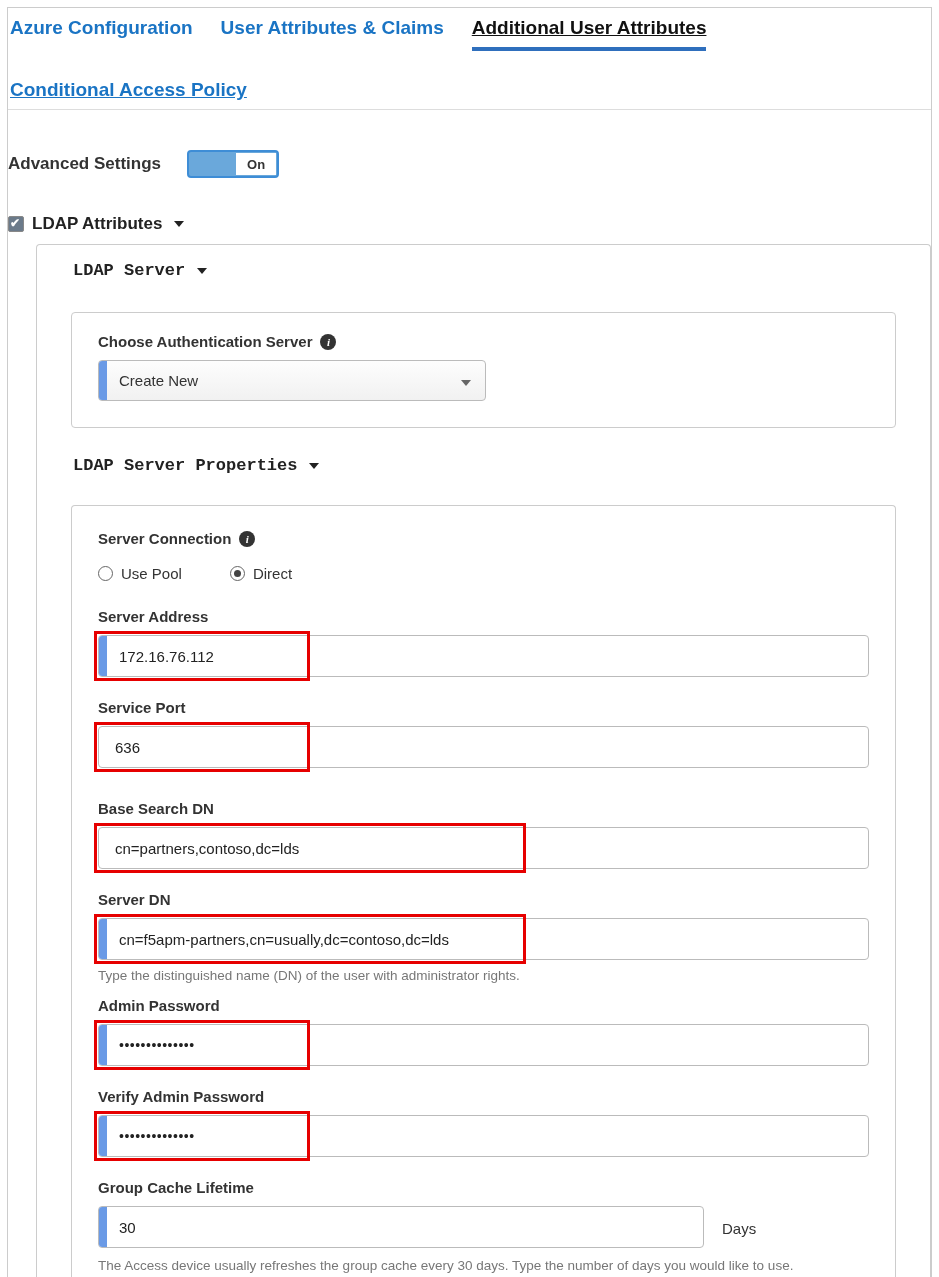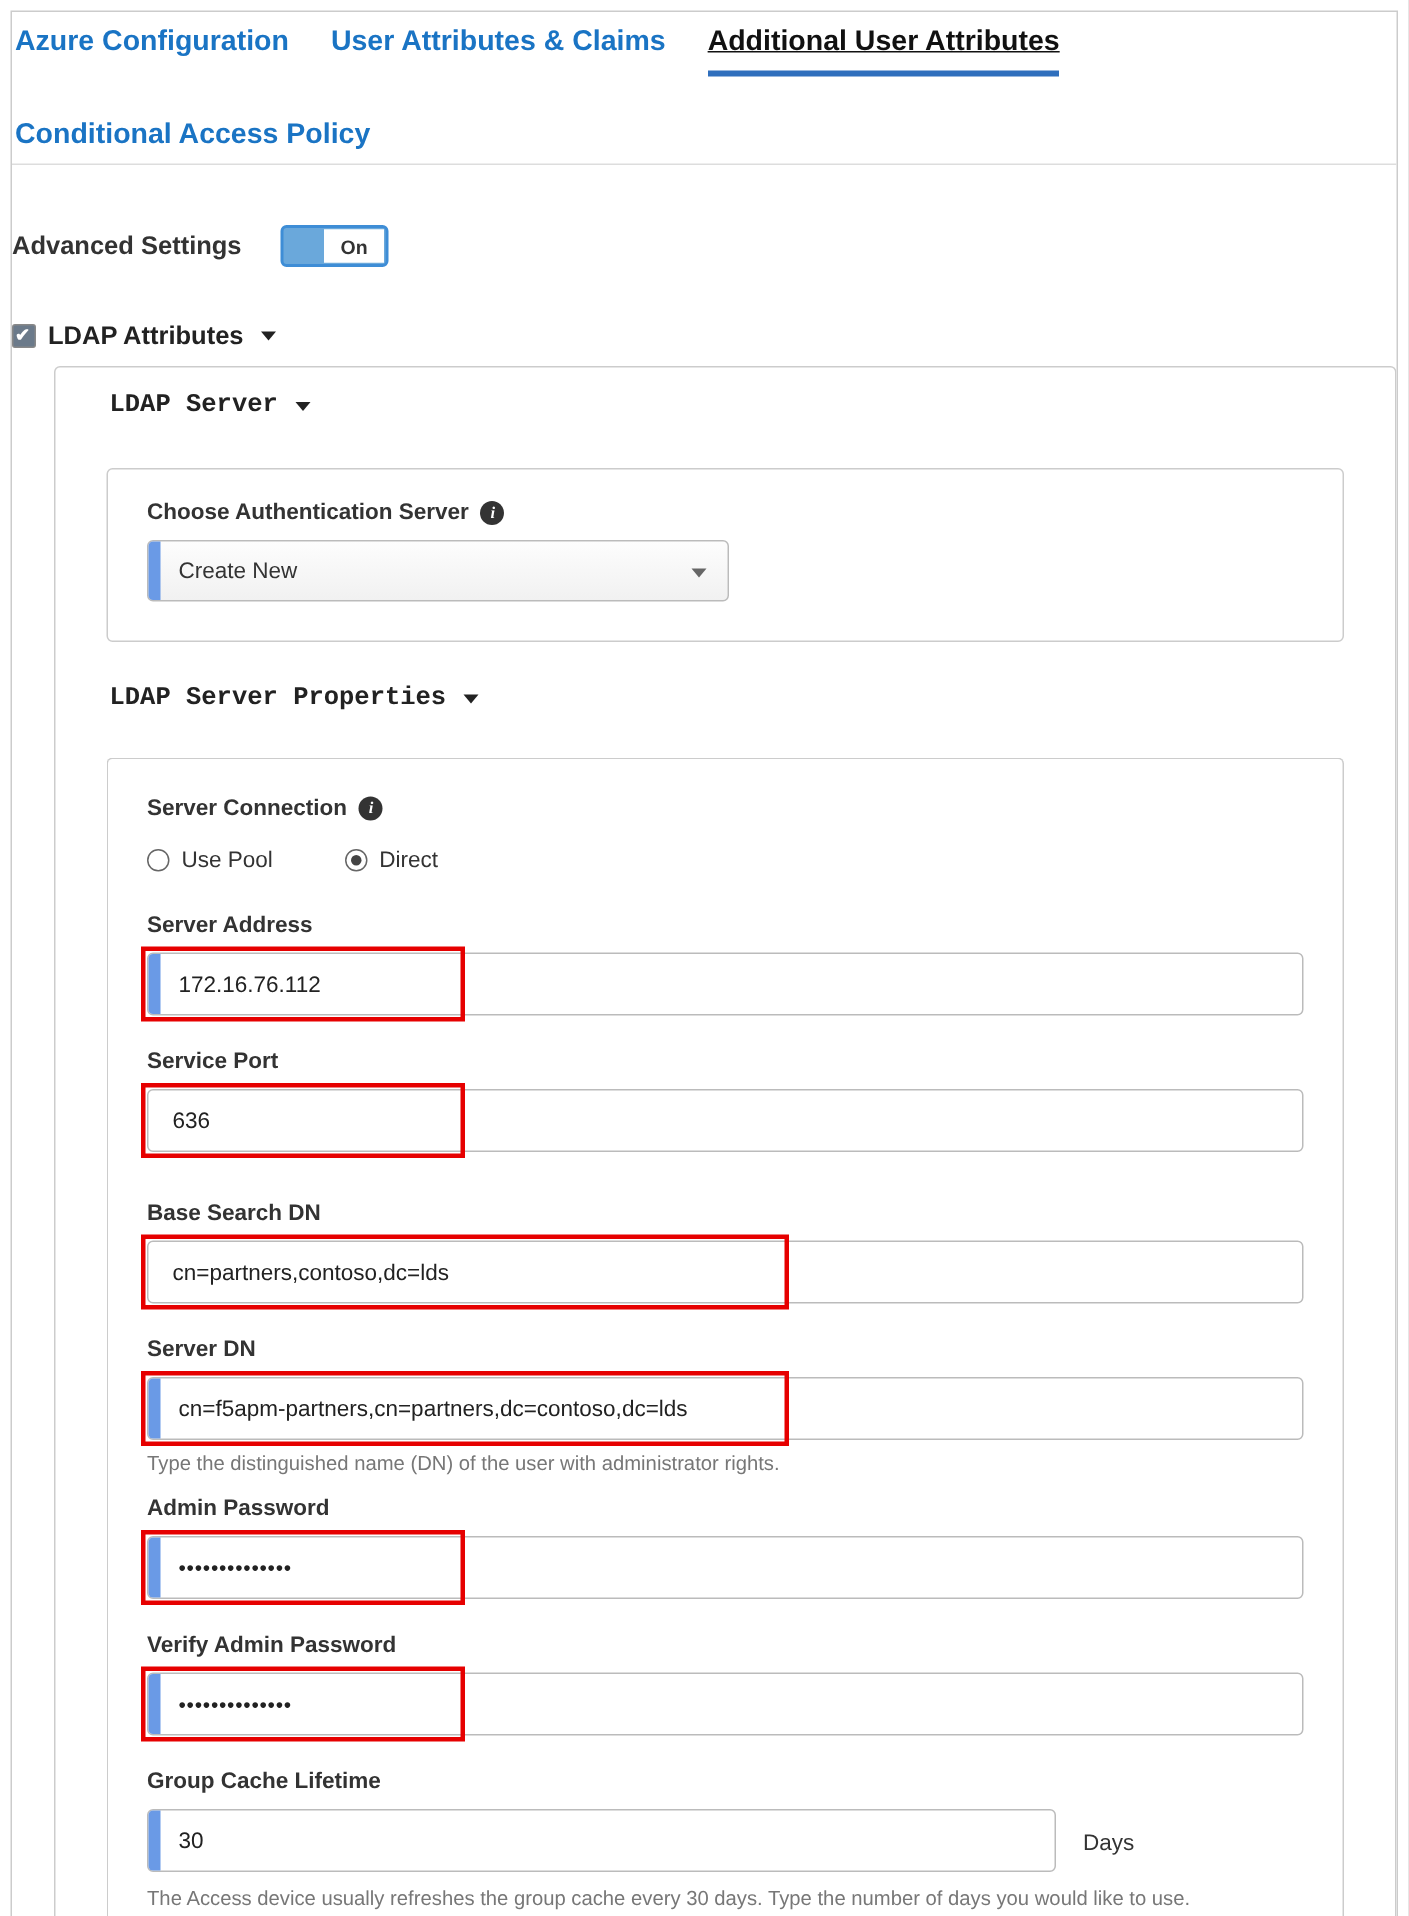--- a/index.html
+++ b/index.html
@@ -48,21 +48,21 @@
       align-items: center;
       gap: 26px;
       padding: 30px 0 30px 0;
     }
     .adv-label {
       font-weight: 700;
       font-size: 17px;
       color: #333;
     }
     .toggle {
-      width: 72px;
+      width: 92px;
       height: 28px;
       border: 2px solid #3e8dd6;
       border-radius: 4px;
       background: #6aa8db;
       display: flex;
       justify-content: flex-end;
       align-items: center;
       cursor: pointer;
     }
     .toggle-thumb {
@@ -271,21 +271,21 @@
   </style>
 </head>
 <body>
 
 <div class="frame">
 
   <div class="tabs">
     <div class="tab">Azure Configuration</div>
     <div class="tab">User Attributes &amp; Claims</div>
     <div class="tab active">Additional User Attributes</div>
-    <div class="tab" style="width:100%; padding-top:0;">Conditional Access Policy</div>
+    <div class="tab" style="width:100%; padding-top:0;text-decoration:underline;">Conditional Access Policy</div>
   </div>
 
   <div class="content">
 
     <div class="adv-row">
       <div class="adv-label">Advanced Settings</div>
       <div class="toggle">
         <div class="toggle-thumb">On</div>
       </div>
     </div>
@@ -361,21 +361,21 @@
           <div class="input-wrap">
             <div class="input-text" style="padding-left:16px;">cn=partners,contoso,dc=lds</div>
           </div>
           <div class="redbox" style="top:-3px;left:-3px;width:430px;height:48px;"></div>
         </div>
 
         <div class="field-label" style="margin-top:22px;">Server DN</div>
         <div class="rel">
           <div class="input-wrap blueedge">
             <div class="blue-edge"></div>
-            <div class="input-text">cn=f5apm-partners,cn=partners,dc=contoso,dc=lds</div>
+            <div class="input-text">cn=f5apm-partners,cn=usually,dc=contoso,dc=lds</div>
           </div>
           <div class="redbox" style="top:-3px;left:-3px;width:430px;height:48px;"></div>
         </div>
         <div class="helper">Type the distinguished name (DN) of the user with administrator rights.</div>
 
         <div class="field-label" style="margin-top:14px;">Admin Password</div>
         <div class="rel">
           <div class="input-wrap blueedge">
             <div class="blue-edge"></div>
             <div class="input-text password-dots">••••••••••••••</div>

